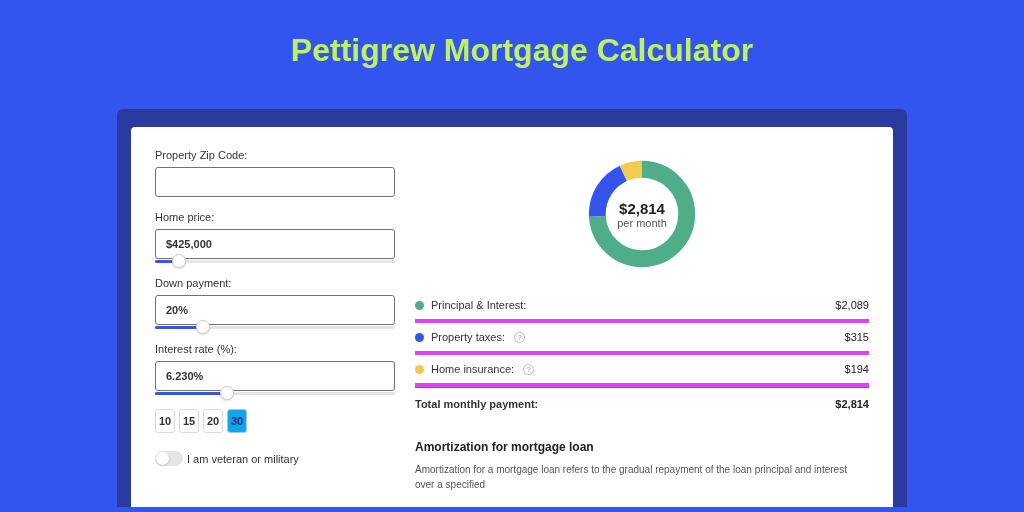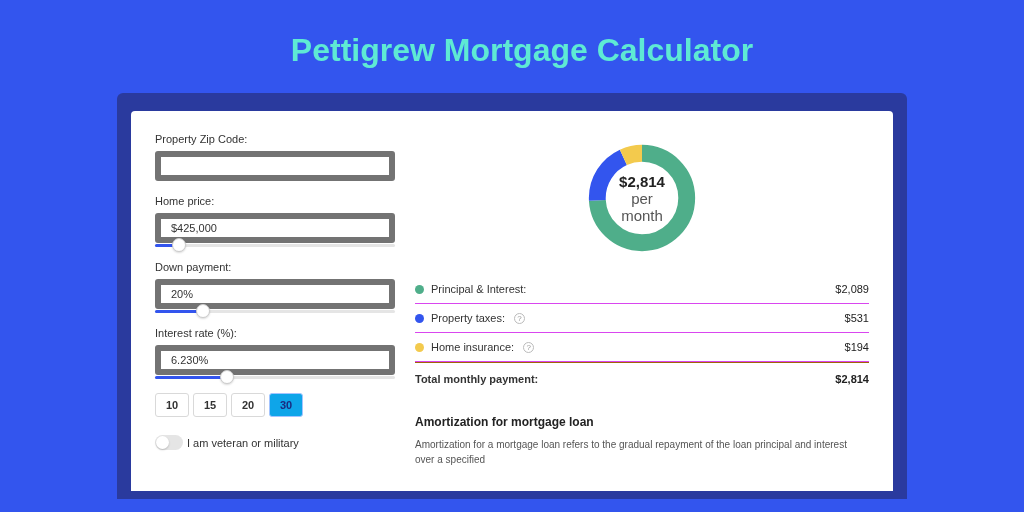--- a/index.html
+++ b/index.html
@@ -4,32 +4,32 @@
 <style>
   * { box-sizing: border-box; margin: 0; padding: 0; }
   html, body { width: 1024px; height: 512px; overflow: hidden; }
   body {
     background: #3355ee;
     font-family: -apple-system, BlinkMacSystemFont, "Segoe UI", Arial, sans-serif;
     color: #222;
   }
   .page-title {
     text-align: center;
-    color: #5eead4;
+    color: #bef264;
     font-size: 32px;
     font-weight: 700;
     padding: 32px 0 24px 0;
     margin-left: 20px;
   }
   .card-wrap {
     width: 790px;
-    margin: 0 auto;
+    margin: 16px auto;
     background: #2a3a9e;
     border-radius: 6px 6px 0 0;
-    padding: 18px 14px 8px 14px;
+    padding: 18px 14px 0 14px;
   }
   .card {
     background: #fff;
     border-radius: 4px 4px 0 0;
     display: flex;
     padding: 22px 24px 0 24px;
     height: 380px;
     overflow: hidden;
   }
   .left {
@@ -41,27 +41,28 @@
     flex: 1;
   }
   .field-label {
     font-size: 11px;
     color: #333;
     margin-bottom: 6px;
     display: block;
   }
   .text-input {
     width: 100%;
-    border: 6px solid #737373;
+    border: 1px solid #737373;
     border-radius: 3px;
     height: 30px;
     padding: 0 10px;
     font-size: 11px;
     color: #333;
     background: #fff;
+    font-weight: bold;
   }
   .field-block { margin-bottom: 14px; position: relative; }
   .slider-track {
     height: 3px;
     background: #e5e5e5;
     border-radius: 2px;
     position: relative;
     margin-top: 1px;
   }
   .slider-fill {
@@ -80,21 +81,21 @@
     top: -6px;
     box-shadow: 0 1px 2px rgba(0,0,0,0.15);
     transform: translateX(-50%);
   }
   .dp-row { display: flex; gap: 8px; }
   .dp-row .text-input:first-child { flex: 1.9; }
   .dp-row .text-input:last-child { flex: 1; }
   .period-btns { display: flex; gap: 4px; }
   .period-btn {
     flex: 0 0 auto;
-    width: 34px;
+    width: 20px;
     height: 24px;
     border: 1px solid #d9d9d9;
     border-radius: 3px;
     background: #fff;
     font-size: 11px;
     font-weight: 600;
     color: #333;
     display: flex;
     align-items: center;
     justify-content: center;
@@ -138,28 +139,28 @@
     position: relative;
   }
   .donut svg { width: 118px; height: 118px; transform: rotate(-90deg); }
   .donut-center {
     position: absolute;
     top: 50%; left: 50%;
     transform: translate(-50%, -50%);
     text-align: center;
   }
   .donut-amount { font-size: 15px; font-weight: 700; color: #222; }
-  .donut-sub { font-size: 15px; color: #555; }
+  .donut-sub { font-size: 11px; color: #555; }
 
   .legend-row {
     display: flex;
     align-items: center;
     justify-content: space-between;
     padding: 8px 0;
-    border-bottom: 1px solid #d946ef;
+    border-bottom: 4px solid #d946ef;
     font-size: 11px;
   }
   .legend-row.total {
     border-bottom: none;
     font-weight: 700;
     border-top: 1px solid #a16207;
     padding-top: 10px;
     margin-top: 0;
   }
   .legend-left { display: flex; align-items: center; gap: 7px; }
@@ -273,21 +274,21 @@
               <span class="legend-label">Principal &amp; Interest:</span>
             </div>
             <span class="legend-val">$2,089</span>
           </div>
           <div class="legend-row">
             <div class="legend-left">
               <span class="legend-dot" style="background: rgb(51, 85, 238);"></span>
               <span class="legend-label">Property taxes:</span>
               <span class="help-icon">?</span>
             </div>
-            <span class="legend-val">$531</span>
+            <span class="legend-val">$315</span>
           </div>
           <div class="legend-row">
             <div class="legend-left">
               <span class="legend-dot" style="background: rgb(243, 202, 77);"></span>
               <span class="legend-label">Home insurance:</span>
               <span class="help-icon">?</span>
             </div>
             <span class="legend-val">$194</span>
           </div>
         </div>

